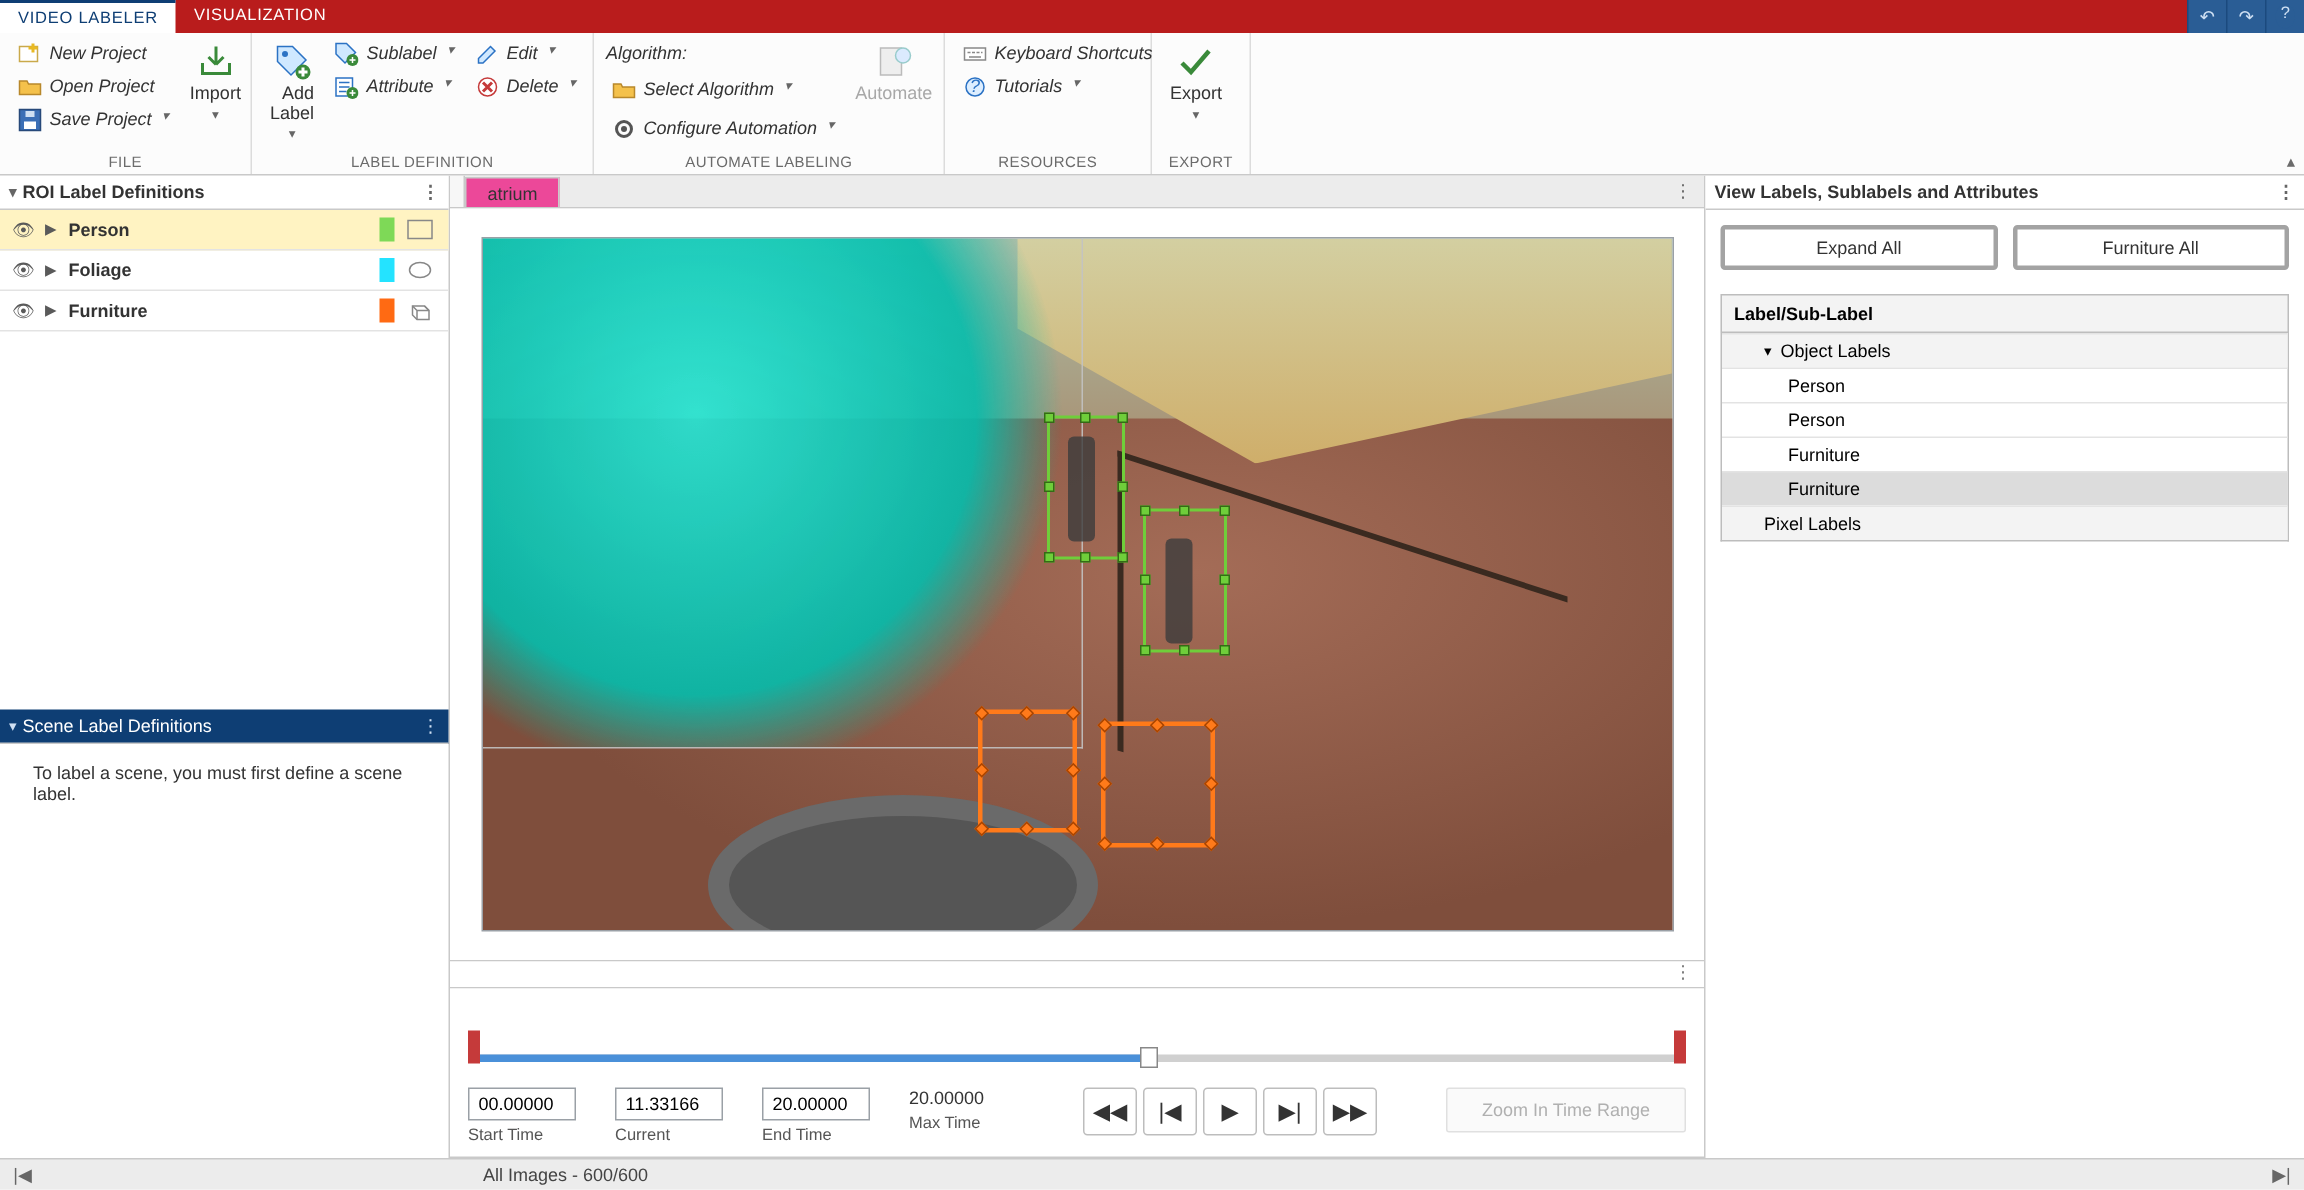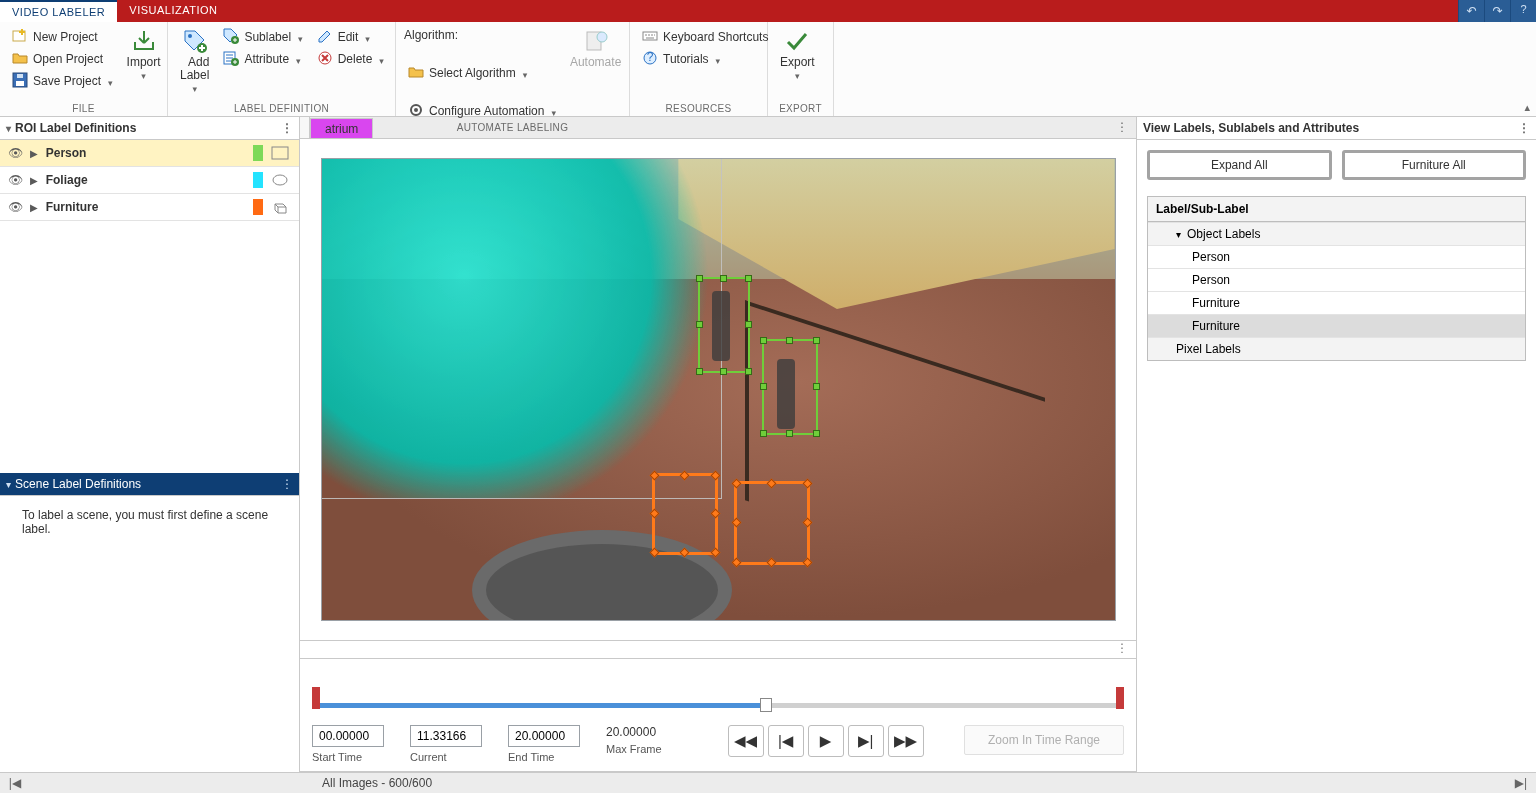--- a/index.html
+++ b/index.html
@@ -12,21 +12,21 @@
 .tabstrip .spacer { flex:1; }
 .tabstrip .winbtn { width:26px; display:flex; align-items:center; justify-content:center; color:#cfe0f3; background:#2a5d95; border-left:1px solid #1b4a7e;}
 .tabstrip .help { background:#2a5d95; border-radius:50%; width:16px;height:16px; margin:3px 6px; font-size:11px; text-align:center;}
 
 
 .ribbon { background:#fcfcfc; border-bottom:1px solid #c9c9c9; height:95px; display:flex; position:relative;}
 .ribbon .group { border-right:1px solid #dcdcdc; padding:4px 8px 2px 8px; display:flex; flex-direction:column; justify-content:space-between;}
 .ribbon .group .body { display:flex; gap:6px; flex:1; align-items:flex-start;}
 .ribbon .group .caption { text-align:center; font-size:10px; color:#6b6b6b; letter-spacing:0.3px; padding-top:2px;}
 .ribbon .stack { display:flex; flex-direction:column; gap:2px;}
-.rbtn { display:flex; align-items:flex-end; gap:5px; padding:2px 4px; color:#333; white-space:nowrap; border-radius:2px;}
+.rbtn { display:flex; align-items:flex-start; gap:5px; padding:2px 4px; color:#333; white-space:nowrap; border-radius:2px;font-style:italic;}
 .rbtn .drop { color:#666; font-size:9px; margin-left:2px;}
 .bigbtn { display:flex; flex-direction:column; align-items:center; justify-content:flex-start; padding:2px 4px; gap:2px; color:#333;}
 .bigbtn .lbl { font-size:12px; text-align:right; line-height:13px;}
 .bigbtn .drop { font-size:9px; color:#666;}
 .bigbtn.disabled { color:#a8a8a8;}
 .ico { width:16px; height:16px; display:inline-block; flex-shrink:0; }
 .ico.big{ width:26px; height:26px;}
 .collapse-caret { position:absolute; right:6px; bottom:2px; color:#6b6b6b; font-size:11px;}
 
 
@@ -44,21 +44,21 @@
 .label-row .name { flex:1; font-weight:600; color:#333;}
 .label-row .swatch { width:10px; height:16px;}
 .label-row .shape { width:20px; text-align:center; color:#888;}
 .scene-body { padding:12px 22px; color:#333; font-size:12px; flex:1;}
 .scene-controls { border:1px solid #d9d9d9; margin:6px; padding:14px 10px; display:grid; grid-template-columns:1fr 1fr; gap:10px 16px; border-radius:2px;}
 .scene-controls label{ color:#b0b0b0; display:flex; gap:6px; align-items:center;}
 .scene-controls button{ color:#b0b0b0; background:#fafafa; border:1px solid #e0e0e0; padding:5px 0; border-radius:2px;}
 
 .center { flex:1; display:flex; flex-direction:column; min-width:0; background:#f4f4f4;}
 .doc-tabs { height:22px; background:#ececec; border-bottom:1px solid #c9c9c9; display:flex; align-items:stretch;}
-.doc-tabs .dtab{ background:#d946ef; border:1px solid #c9c9c9; border-bottom:none; padding:3px 14px; font-size:12px; color:#333; margin-top:1px;}
+.doc-tabs .dtab{ background:#ec4899; border:1px solid #c9c9c9; border-bottom:none; padding:3px 14px; font-size:12px; color:#333; margin-top:1px;}
 .doc-tabs .menu{ margin-left:auto; padding:3px 8px; color:#666;}
 .canvas-wrap{ flex:1; display:flex; align-items:center; justify-content:center; background:#fff; border-bottom:1px solid #c9c9c9; padding:6px;}
 .canvas{ width:795px; height:463px; position:relative; background:linear-gradient(180deg,#a9bfa8 0%, #a97a59 45%, #8b5f46 100%); border:1px solid #9aa0a6; overflow:hidden;}
 
 .canvas .wall{position:absolute; left:0; right:0; top:0; height:150px; background:linear-gradient(180deg,#d3cfa1,#cfae6a); clip-path:polygon(45% 0,100% 0,100% 60%,65% 100%,45% 40%);}
 .canvas .floor{position:absolute; left:0; right:0; top:120px; bottom:0; background:radial-gradient(ellipse at 60% 30%, #a46c57 0%, #7f4e3c 70%);}
 .canvas .tree{ position:absolute; left:-40px; top:-30px; width:430px; height:370px; background:radial-gradient(circle at 40% 40%, #2fe0d0 0%, #0fb8a9 55%, rgba(0,0,0,0) 72%); opacity:0.9; filter:contrast(1.1);}
 .canvas .planter{position:absolute; left:150px; bottom:-30px; width:260px; height:120px; border:14px solid #6a6a6a; border-radius:50%; background:#555;}
 .canvas .railing{position:absolute; right:70px; top:190px; width:300px; height:200px; border-left:4px solid #3a2a20; border-top:4px solid #3a2a20; transform:skewY(18deg);}
 .canvas .person{position:absolute; background:rgba(60,60,60,0.8); border-radius:4px;}
@@ -227,21 +227,21 @@
             <span>Delete</span>
             <span class="drop">▾</span>
           </div>
       </div>
     </div>
     <div class="caption">LABEL DEFINITION</div>
   </div>
 
   <div class="group" style="width:234px">
     <div class="body">
-      <div class="stack" style="gap:18px;">
+      <div class="stack" style="gap:6px;">
         <div class="rbtn" style="color:#333; padding-left:0;">
             <span>Algorithm:</span>
           </div>
         <div class="rbtn">
             <span class="ico">
               <svg viewBox="0 0 16 16">
                 <path d="M1 4h5l1 2h8v7H1z" fill="#f4c14b" stroke="#b8882b"></path>
               </svg>
             </span>
             <span>Select Algorithm</span>
@@ -440,21 +440,21 @@
         <div class="flag left"></div>
         <div class="flag right"></div>
         <div class="thumb"></div>
       </div>
       <div class="time-controls">
         <div class="tc-field"><input value="00.00000" style=""><div class="cap">Start Time</div></div>
         <div class="tc-field"><input value="11.33166" style=""><div class="cap">Current</div></div>
         <div class="tc-field"><input value="20.00000" style=""><div class="cap">End Time</div></div>
         <div class="tc-field">
             <div class="tc-static">20.00000</div>
-            <div class="cap">Max Frame</div>
+            <div class="cap">Max Time</div>
           </div>
         <div class="play-group">
           <button>◀◀</button>
           <button>|◀</button>
           <button>▶</button>
           <button>▶|</button>
           <button>▶▶</button>
         </div>
         <button class="zoom-btn">Zoom In Time Range</button>
       </div>

